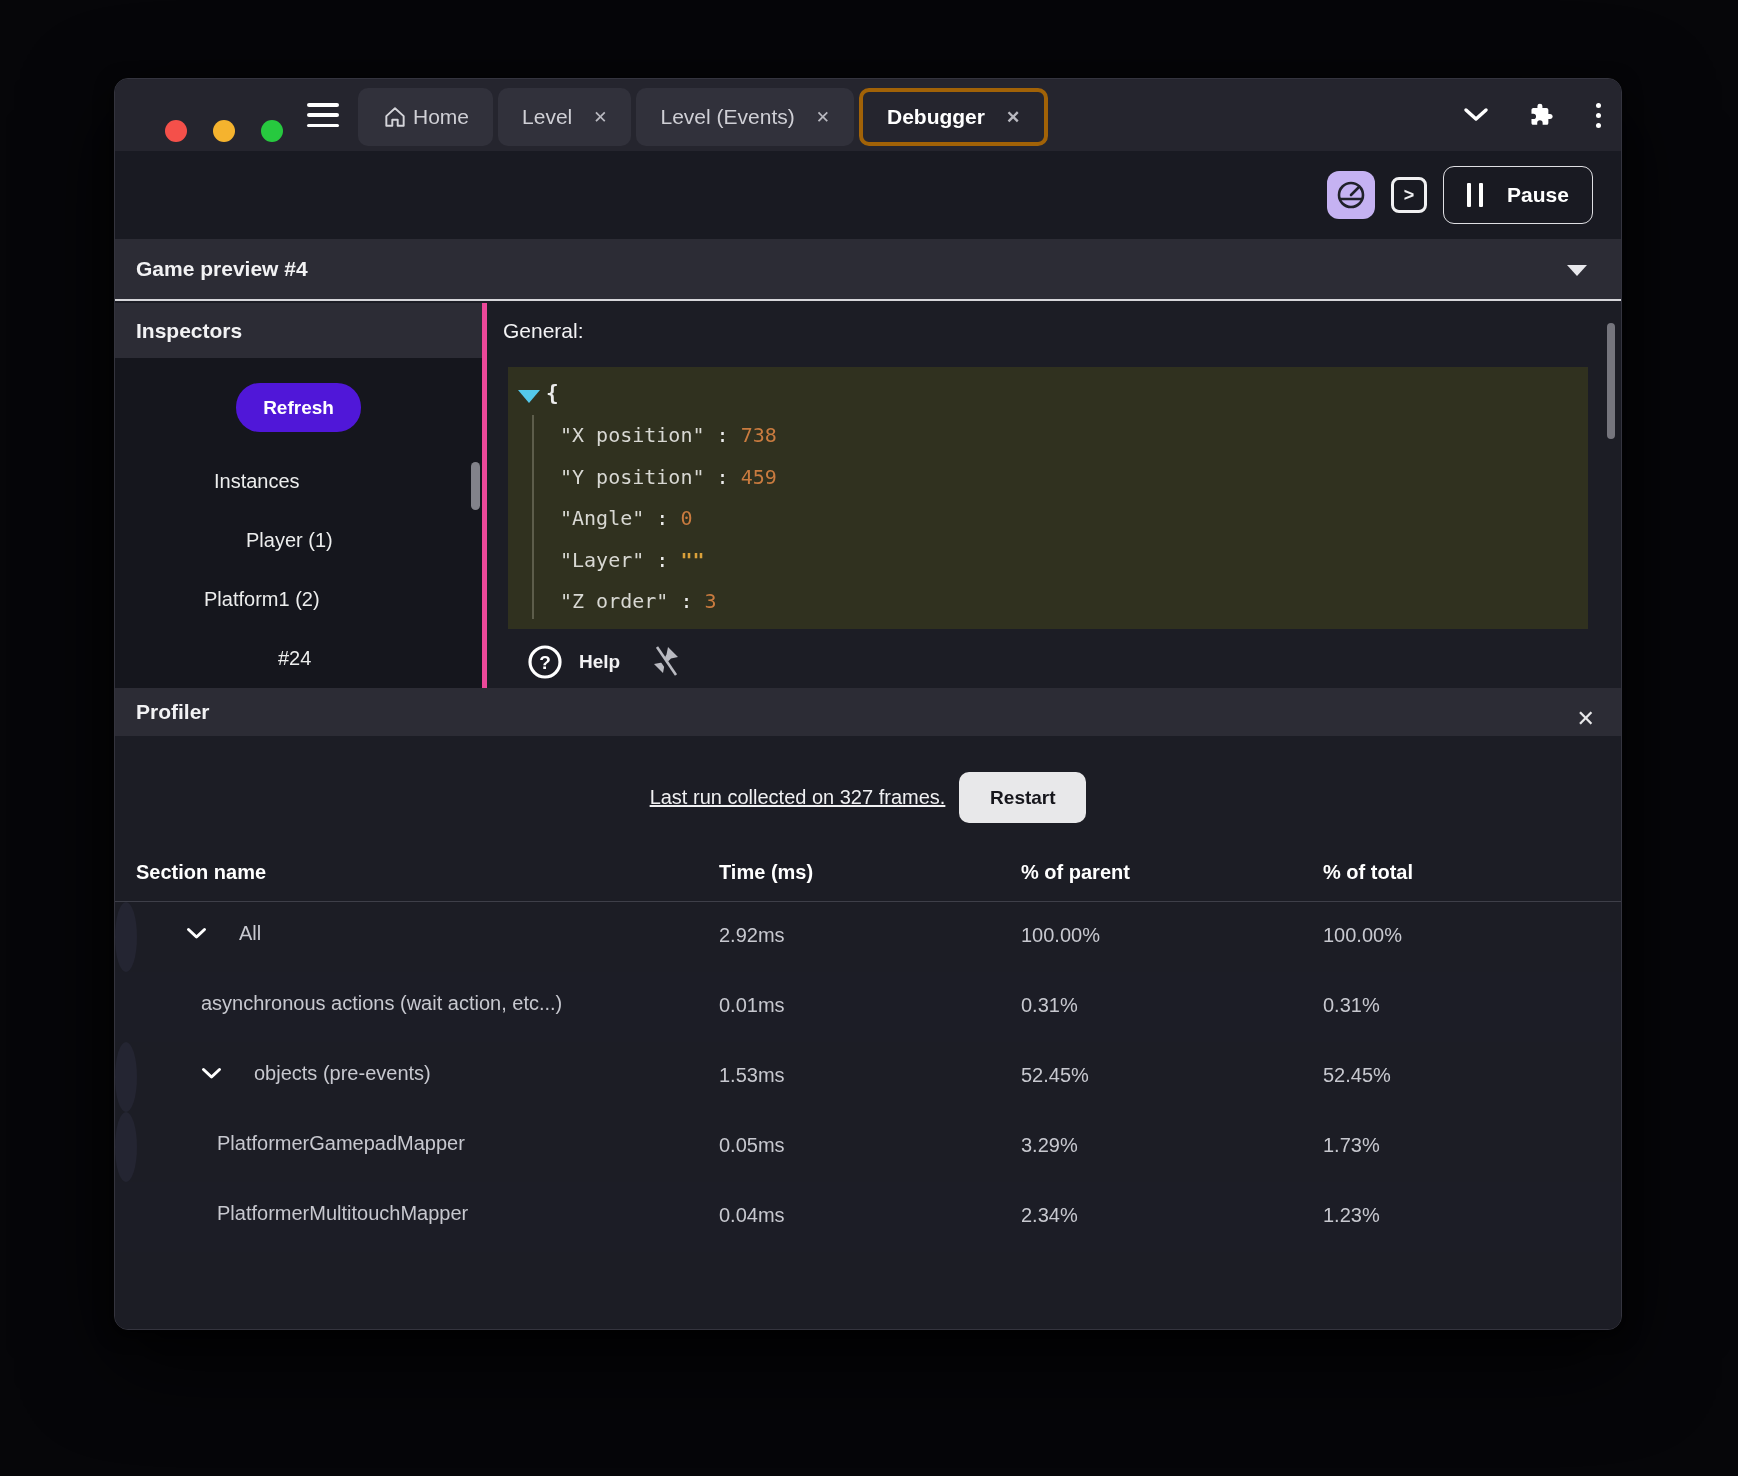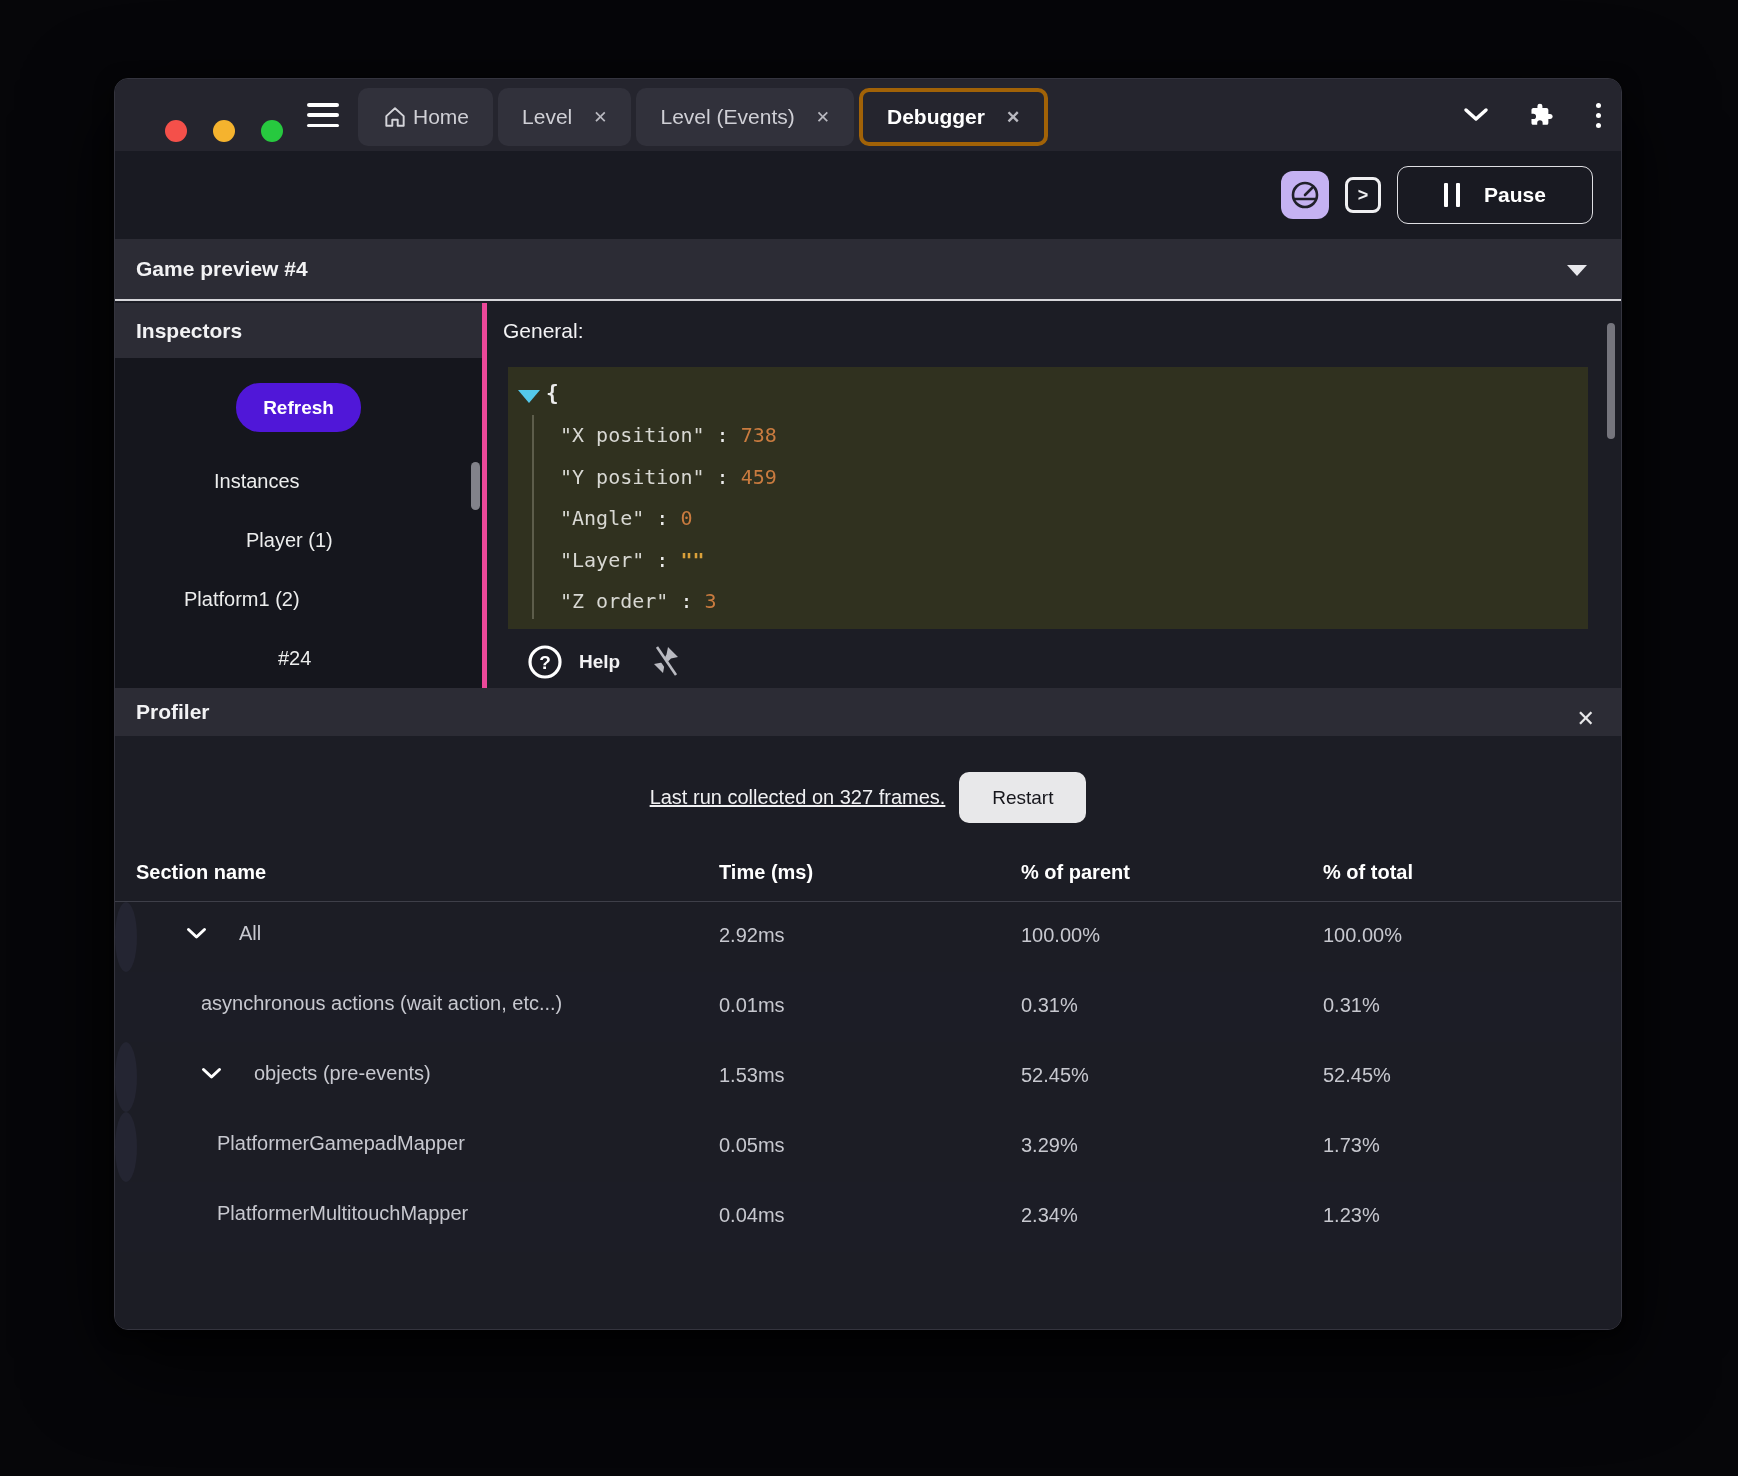--- a/index.html
+++ b/index.html
@@ -40,21 +40,21 @@
   .tab.active{background:transparent;border:4px solid #a16207;color:#fff;font-weight:bold;}
   .tab .close{font-size:17px;color:#b9b9c0;margin-left:16px;cursor:pointer;}
   .tab svg{display:block;}
   .tabbar-right{position:absolute;right:16px;top:0;height:72px;display:flex;align-items:center;gap:38px;}
   .kebab{display:flex;flex-direction:column;gap:5px;padding:4px;cursor:pointer;}
   .kebab i{width:5px;height:5px;border-radius:50%;background:#fff;}
   
   .toolbar{position:absolute;left:0;top:72px;width:100%;height:88px;background:var(--dark);display:flex;align-items:center;justify-content:flex-end;gap:16px;padding-right:28px;}
   .tool-profiler{width:48px;height:48px;border-radius:12px;background:var(--accent-soft);display:flex;align-items:center;justify-content:center;cursor:pointer;}
   .tool-console{width:36px;height:36px;border-radius:8px;border:3px solid #f0f0f2;color:#f0f0f2;display:flex;align-items:center;justify-content:center;font-weight:bold;font-size:18px;cursor:pointer;}
-  .pause-btn{width:196px;height:58px;border-radius:11px;border:1.5px solid #dfdfe3;display:flex;align-items:center;justify-content:center;gap:24px;color:#fff;cursor:pointer;background:transparent;}
+  .pause-btn{width:150px;height:58px;border-radius:11px;border:1.5px solid #dfdfe3;display:flex;align-items:center;justify-content:center;gap:24px;color:#fff;cursor:pointer;background:transparent;}
   .pause-ic{display:flex;gap:8px;}
   .pause-ic i{width:4px;height:24px;background:#fff;border-radius:1px;}
   .pause-btn span.lbl{font-size:21px;font-weight:bold;}
   
   .preview-bar{position:absolute;left:0;top:160px;width:100%;height:62px;background:var(--bar);border-bottom:2px solid #d6d6da;display:flex;align-items:center;}
   .preview-bar .title{margin-left:21px;color:var(--txt);font-size:21px;font-weight:bold;}
   .caret-down{position:absolute;right:34px;top:26px;width:0;height:0;border-left:10px solid transparent;border-right:10px solid transparent;border-top:11px solid #e8e8ec;cursor:pointer;}
   
   .split{position:absolute;left:0;top:224px;width:100%;height:385px;display:flex;}
   .left-panel{width:372px;display:flex;flex-direction:column;border-right:5px solid #ec4899;}
@@ -83,21 +83,21 @@
   .help-ic{cursor:pointer;display:block;}
   .unpin-ic{margin-left:14px;cursor:pointer;display:block;}
   .right-panel .vscroll{right:6px;top:20px;width:8px;height:116px;background:#75757d;}
   
   .profiler-bar{position:absolute;left:0;top:609px;width:100%;height:48px;background:var(--bar);display:flex;align-items:center;}
   .profiler-bar .title{margin-left:21px;color:var(--txt);font-size:21px;font-weight:bold;}
   .profiler-close{position:absolute;right:26px;top:16px;color:#e8e8ea;font-size:22px;cursor:pointer;line-height:30px;}
   .profiler-body{position:absolute;left:0;top:672px;width:100%;height:580px;background:var(--win-bg);}
   .status-row{margin-top:21px;display:flex;align-items:center;justify-content:center;gap:14px;}
   .status-row .txt{color:#f0f0f2;font-size:20px;text-decoration:underline;}
-  .restart-btn{width:127px;height:51px;border-radius:10px;background:#e8e8ea;color:#16161c;font-weight:normal;font-size:19px;border:none;cursor:pointer;font-family:inherit;}
+  .restart-btn{width:127px;height:51px;border-radius:10px;background:#e8e8ea;color:#16161c;font-weight:bold;font-size:19px;border:none;cursor:pointer;font-family:inherit;}
   .ptable-header{position:relative;height:54px;margin-top:24px;}
   .ptable-header span{position:absolute;top:14px;color:#fff;font-size:20px;font-weight:bold;}
   .c0{left:21px;} .c1{left:604px;} .c2{left:906px;} .c3{left:1208px;}
   .ptable-divider{height:1px;background:#3e3f49;}
   .prow{position:relative;height:70px;font-size:20px;color:var(--txt-dim);cursor:default;}
   .prow.light{background:var(--row-light);}
   .prow.dark{background:var(--row-dark);}
   .prow .cell{position:absolute;top:22px;white-space:nowrap;}
   .prow .name{display:flex;align-items:center;}
   .prow .chev{margin-right:32px;display:block;cursor:pointer;}
@@ -181,21 +181,21 @@
   <div class="split">
     <div class="left-panel">
       <div class="panel-header">
         <span>Inspectors</span>
       </div>
       <div class="panel-body">
         <button class="refresh-btn">Refresh</button>
         <ul class="tree" id="inspector-tree">
             <li style="padding-left: 99px;">Instances</li>
             <li style="padding-left: 131px;">Player (1)</li>
-            <li style="padding-left: 69px;">Platform1 (2)</li>
+            <li style="padding-left: 89px;">Platform1 (2)</li>
             <li style="padding-left: 163px;">#24</li>
           </ul>
         <div class="vscroll"></div>
       </div>
     </div>
     <div class="right-panel">
       <div class="general-title">General:</div>
       <div class="json-box">
         <span class="json-tri"></span>
         <span class="json-brace">{</span>

